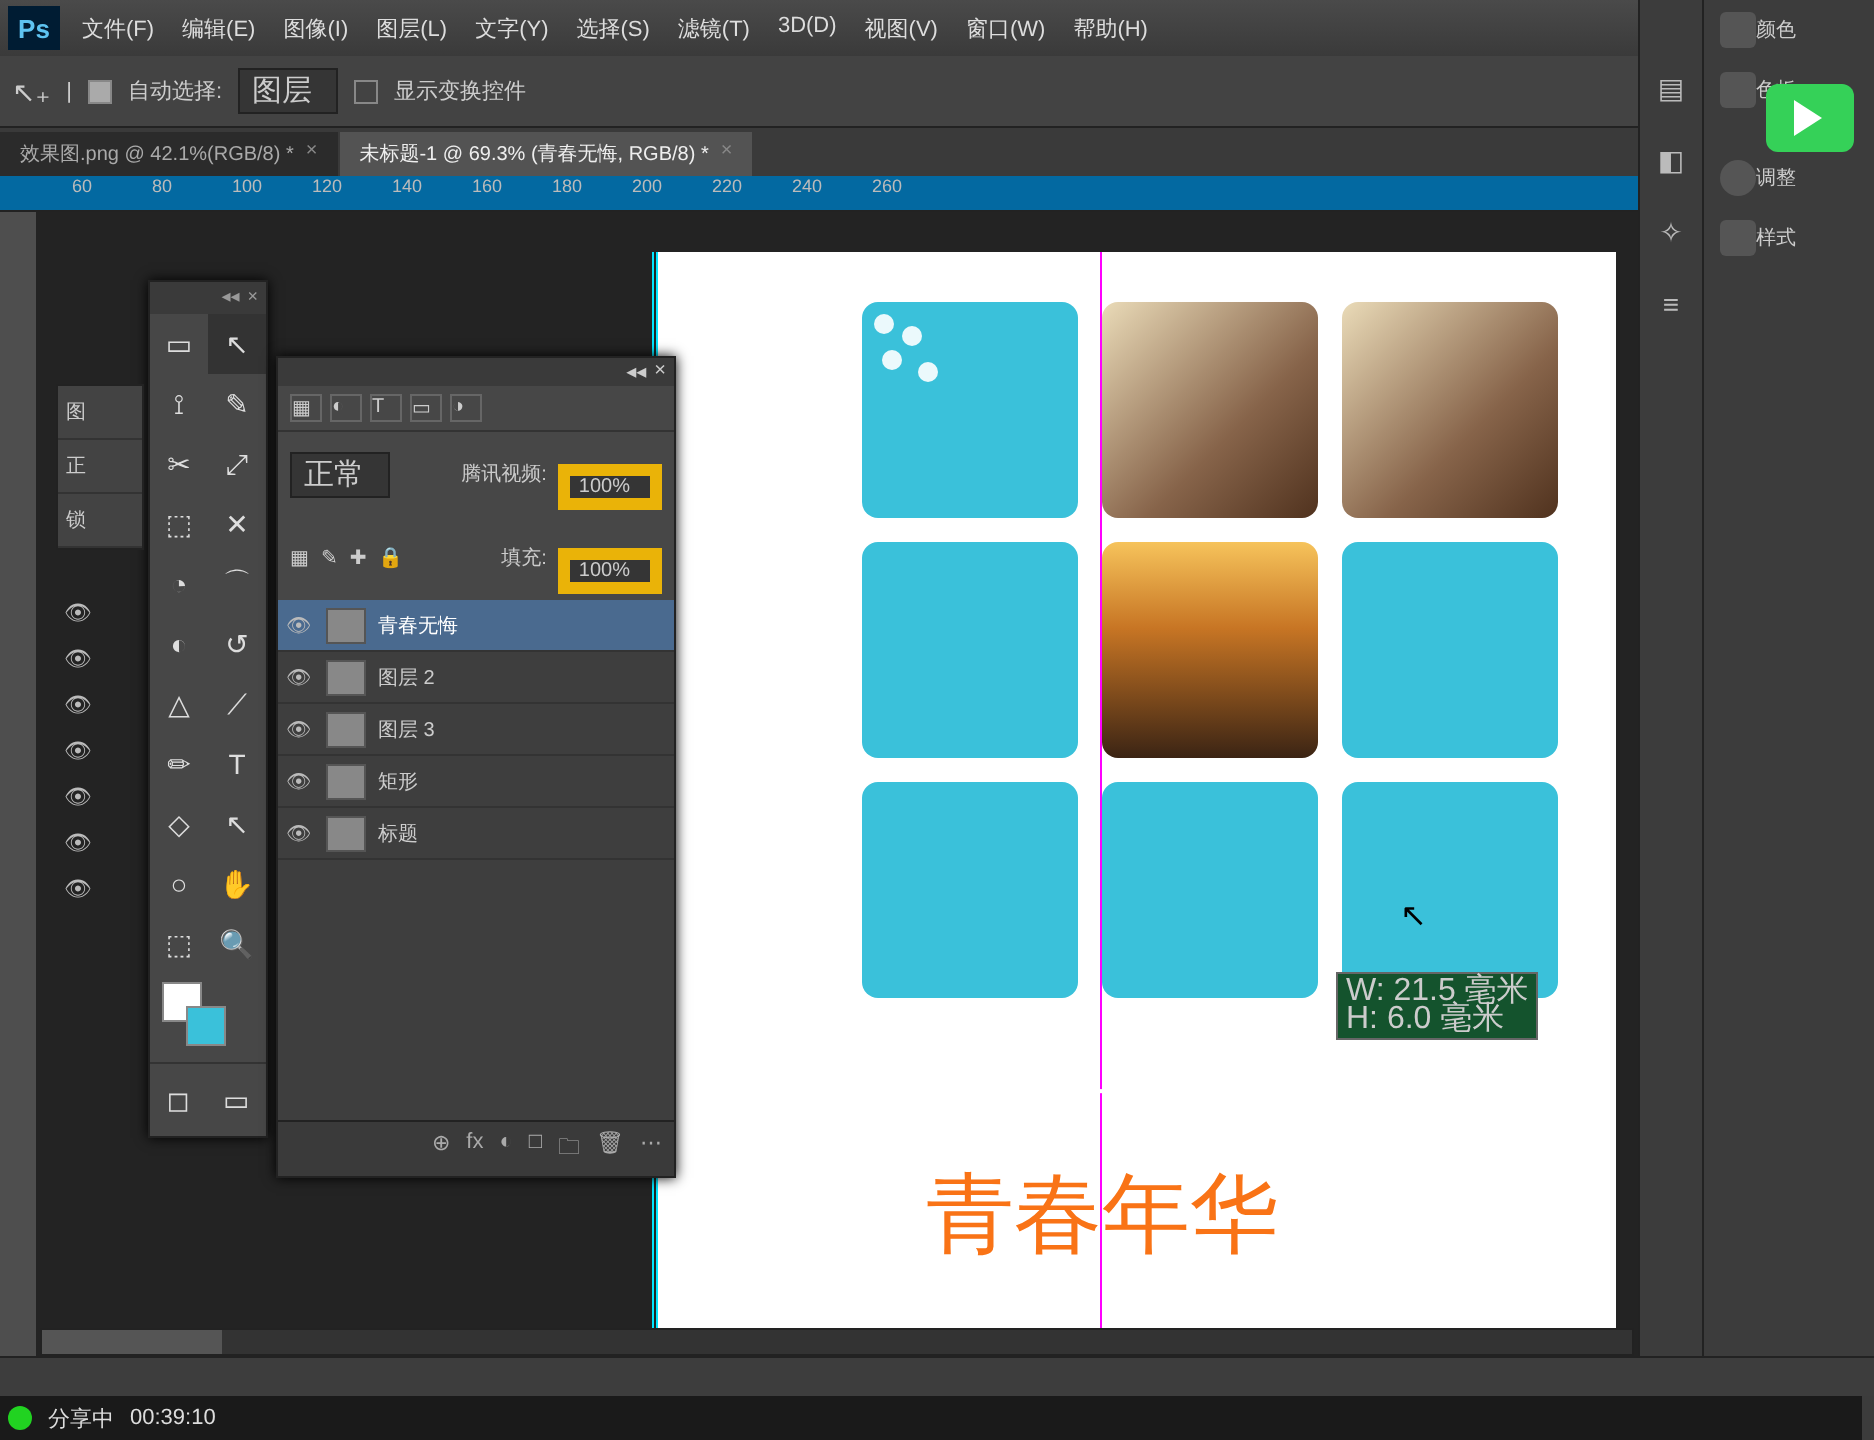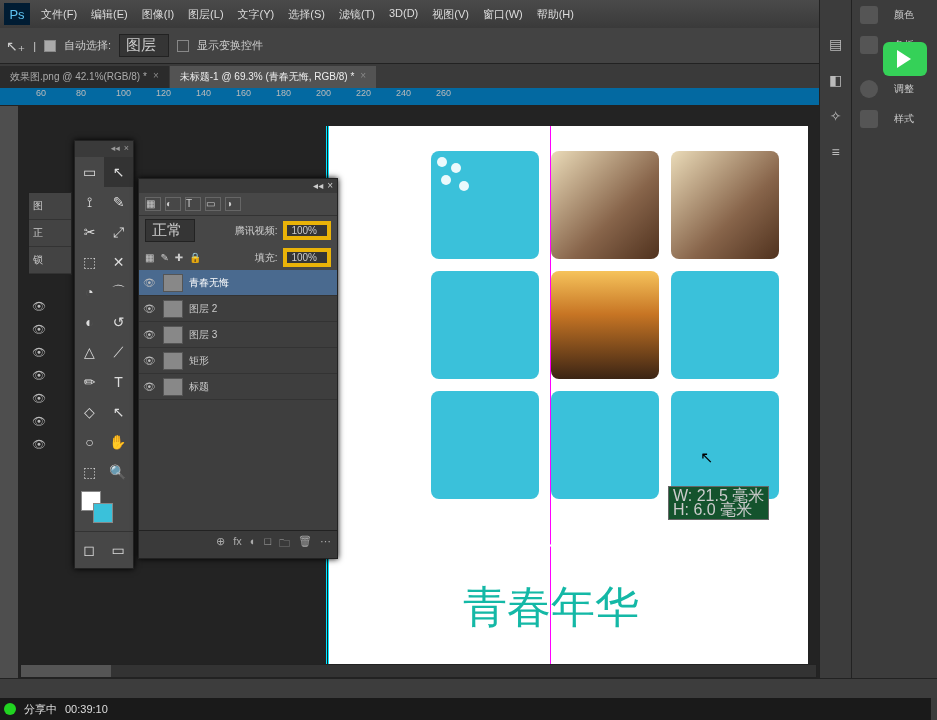--- a/index.html
+++ b/index.html
@@ -1,19 +1,19 @@
 <!DOCTYPE html>
 <html><head>
 <meta charset="utf-8">
 <style>
 * { margin:0; padding:0; box-sizing:border-box; font-family:"Microsoft YaHei",sans-serif; user-select:none; }
 body { width:937px; height:720px; background:#343434; overflow:hidden; position:relative; }
 
 .titlebar { height:28px; background:linear-gradient(#4a4a4a,#3a3a3a); display:flex; align-items:center; color:#ddd; font-size:11px; }
-.ps-icon { width:26px; height:22px; margin:2px 4px; background:#001c33; color:#5ec3f1; font-weight:normal; display:flex; align-items:center; justify-content:center; font-size:13px; }
+.ps-icon { width:26px; height:22px; margin:2px 4px; background:#001c33; color:#5ec3f1; font-weight:bold; display:flex; align-items:center; justify-content:center; font-size:13px; }
 .menu-item { padding:0 7px; cursor:pointer; }
 .win-ctrl { margin-left:auto; display:flex; }
 .win-btn { width:32px; height:22px; background:#444; margin-left:1px; color:#ccc; display:flex; align-items:center; justify-content:center; font-size:12px; }
 
 .optbar { height:36px; background:#434343; border-bottom:1px solid #222; display:flex; align-items:center; color:#ccc; font-size:11px; padding-left:6px; gap:8px; }
 .move-tool-icon { font-size:14px;}
 .cb { width:12px; height:12px; border:1px solid #888; display:inline-block; }
 .dd { background:#353535; border:1px solid #222; padding:1px 12px 1px 6px; font-size:15px; }
 
 .tabbar { height:24px; background:#3a3a3a; display:flex; align-items:flex-end; color:#aaa; font-size:10px; }
@@ -29,49 +29,49 @@
 .canvas-area { flex:1; background:#232323; position:relative; overflow:hidden; }
 
 .canvas { position:absolute; left:310px; top:20px; width:480px; height:550px; background:#fff; }
 .guide-v { position:absolute; top:0; bottom:0; width:1px; background:#00e5ff; }
 .guide-v.pink { background:#f0f; }
 .tile { position:absolute; width:108px; height:108px; border-radius:8px; background:#3ac1da; }
 .photo { background:#f5e9e0; background-image:linear-gradient(135deg,#eadbb8 0%,#87644a 60%,#50321e 100%); }
 .bubbles { position:absolute; left:6px; top:6px; }
 .bubbles span { position:absolute; width:10px; height:10px; border-radius:50%; background:rgba(255,255,255,.9); }
 .drag-text { position:absolute; left:530px; top:420px; color:#fff; font-size:36px; font-family:"KaiTi","STKaiti",serif; }
-.big-text { position:absolute; left:445px; bottom:45px; font-family:"KaiTi",serif; font-size:44px; color:#14b8a6; }
+.big-text { position:absolute; left:445px; bottom:45px; font-family:"KaiTi",serif; font-size:44px; color:#f97316; }
 
 .measure { position:absolute; left:650px; top:380px; background:#14532d; border:1px solid #666; color:#ccc; font-size:16px; padding:2px 4px; line-height:14px; }
 
 
 .dock-right { position:absolute; right:0; top:0; width:86px; height:100%; background:#3c3c3c; border-left:1px solid #222; }
 .dock-right2 { position:absolute; right:86px; top:0; width:32px; height:100%; background:#3c3c3c; border-left:1px solid #222; display:flex; flex-direction:column; align-items:center; gap:18px; padding-top:36px; }
-.panel-label { color:#ccc; font-size:10px; display:flex; align-items:center; gap:16px; padding:6px 8px; }
+.panel-label { color:#ccc; font-size:10px; display:flex; align-items:center; gap:0; padding:6px 8px; }
 .panel-icon { width:18px; height:18px; background:#555; border-radius:3px;}
 .ico { width:18px; height:18px; color:#bbb; font-size:14px; text-align:center; }
 
 
 .tools { position:absolute; left:74px; top:140px; width:60px; background:#474747; border:1px solid #222; box-shadow:0 0 6px #000; }
 .tools-head { height:16px; background:#3a3a3a; display:flex; justify-content:flex-end; padding:2px 4px; gap:4px; font-size:9px; color:#999;}
 .tool-grid { display:grid; grid-template-columns:1fr 1fr; }
 .tool { height:30px; display:flex; align-items:center; justify-content:center; color:#ddd; font-size:14px;}
 .tool.sel { background:#333; }
 .swatches { padding:4px 6px 8px; position:relative; height:44px;}
 .sw1 { position:absolute; width:20px; height:20px; background:#fff; border:1px solid #888; left:6px; top:4px; }
 .sw2 { position:absolute; width:20px; height:20px; background:#3ac1da; border:1px solid #888; left:18px; top:16px; }
 
 
 .layers { position:absolute; left:138px; top:178px; width:200px; background:#474747; border:1px solid #222; box-shadow:0 0 6px #000; color:#ccc; font-size:10px;}
 .layers-head { height:14px; background:#3a3a3a; display:flex; justify-content:flex-end; padding:1px 4px; gap:4px;}
 .layers-bar { display:flex; gap:4px; padding:4px 6px; border-bottom:1px solid #333; align-items:center; }
 .sq { width:16px; height:14px; border:1px solid #666; }
 .layers-row { display:flex; align-items:center; padding:3px 6px; gap:6px; }
 .layers-row label { margin-left:auto; }
-.pct { background:#353535; border:4px solid #eab308; padding:0 10px 0 4px; }
+.pct { background:#353535; border:6px solid #eab308; padding:0 10px 0 4px;margin-top:13px; }
 .layer-list { height:260px; overflow:hidden; background:#3e3e3e;}
 .layer { display:flex; align-items:center; height:26px; padding:0 4px; border-bottom:1px solid #333; gap:6px;}
 .layer.sel { background:#4a6a8f; color:#fff;}
 .eye { width:14px; font-size:10px; color:#bbb; }
 .thumb { width:20px; height:18px; background:#888; border:1px solid #555;}
 .layers-foot { display:flex; justify-content:flex-end; gap:8px; padding:4px 6px; border-top:1px solid #222; background:#3a3a3a; color:#aaa; font-size:11px;}
 
 
 .left-stack { position:absolute; left:28px; top:192px; width:44px; background:#434343; border:1px solid #222; color:#ccc; font-size:10px;}
 .left-stack div { padding:6px 4px; border-bottom:1px solid #333; }

